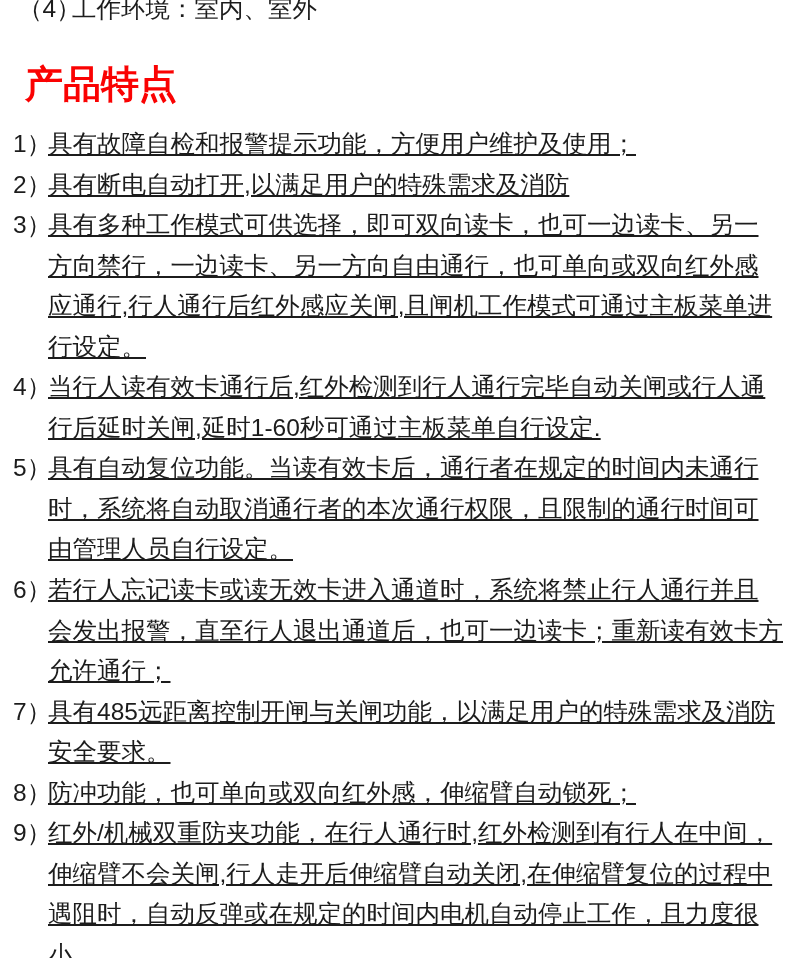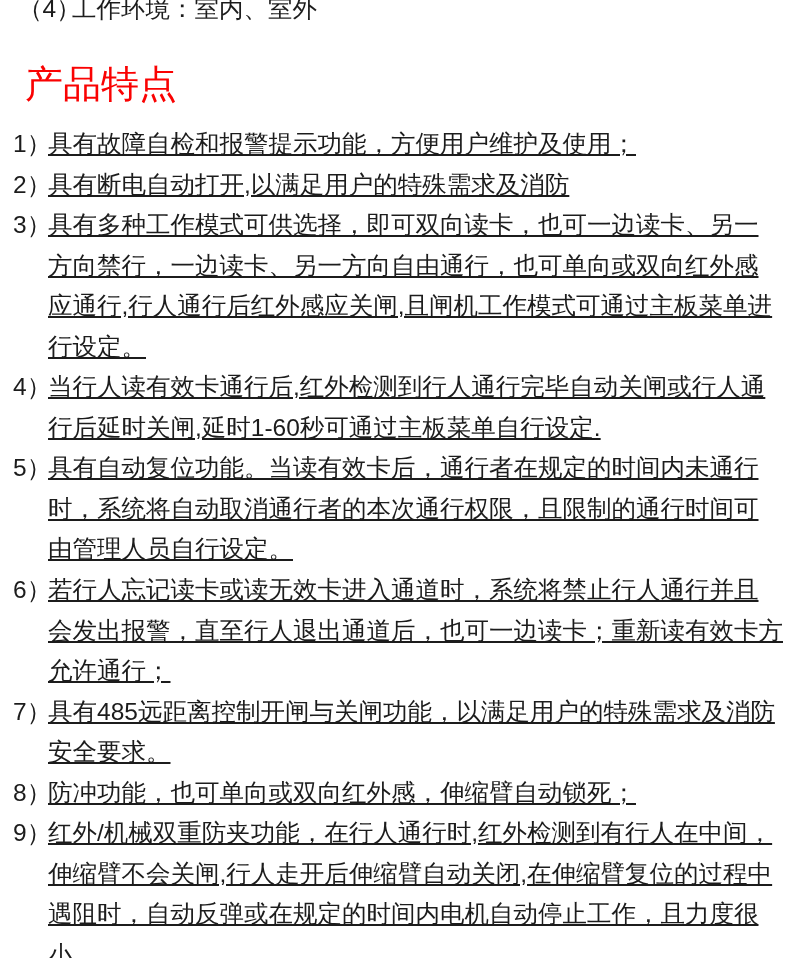--- a/index.html
+++ b/index.html
@@ -26,21 +26,21 @@
   }
   .top-line .top-num {
     width: 54px;
     flex-shrink: 0;
   }
   .heading {
     position: absolute;
     left: 25px;
     top: 61px;
     font-size: 38px;
-    font-weight: normal;
+    font-weight: bold;
     line-height: 46px;
     margin: 0;
   }
   .features {
     position: absolute;
     left: 13px;
     top: 124px;
     right: 0;
     font-size: 24.5px;
     line-height: 40.55px;

